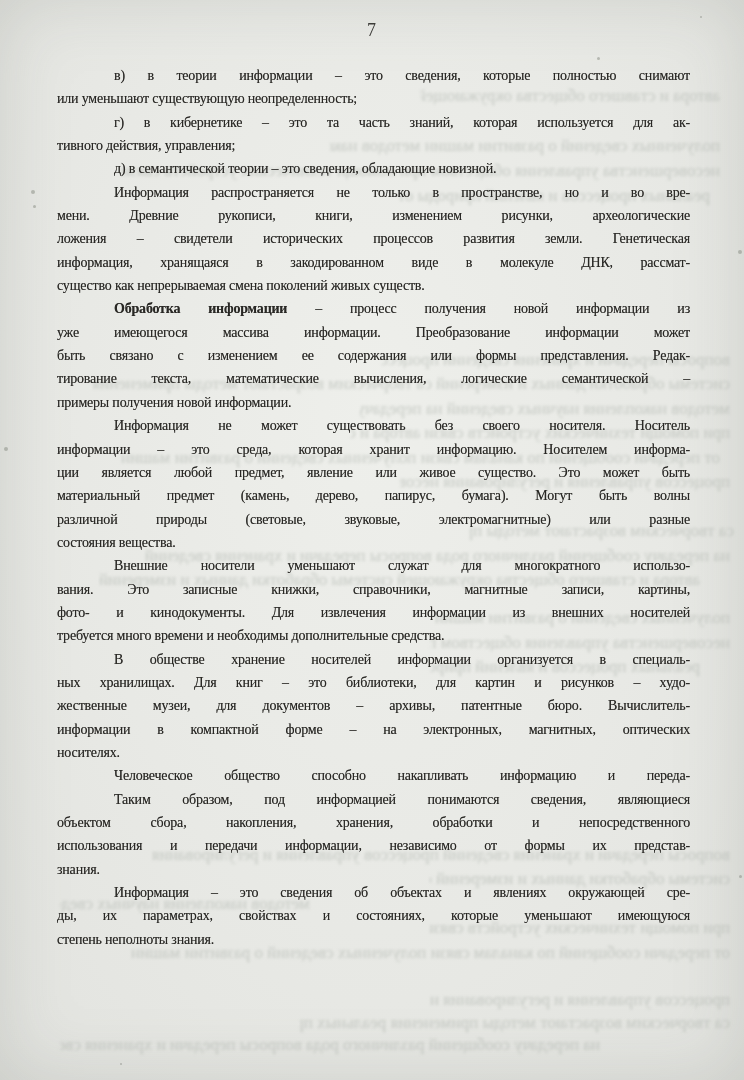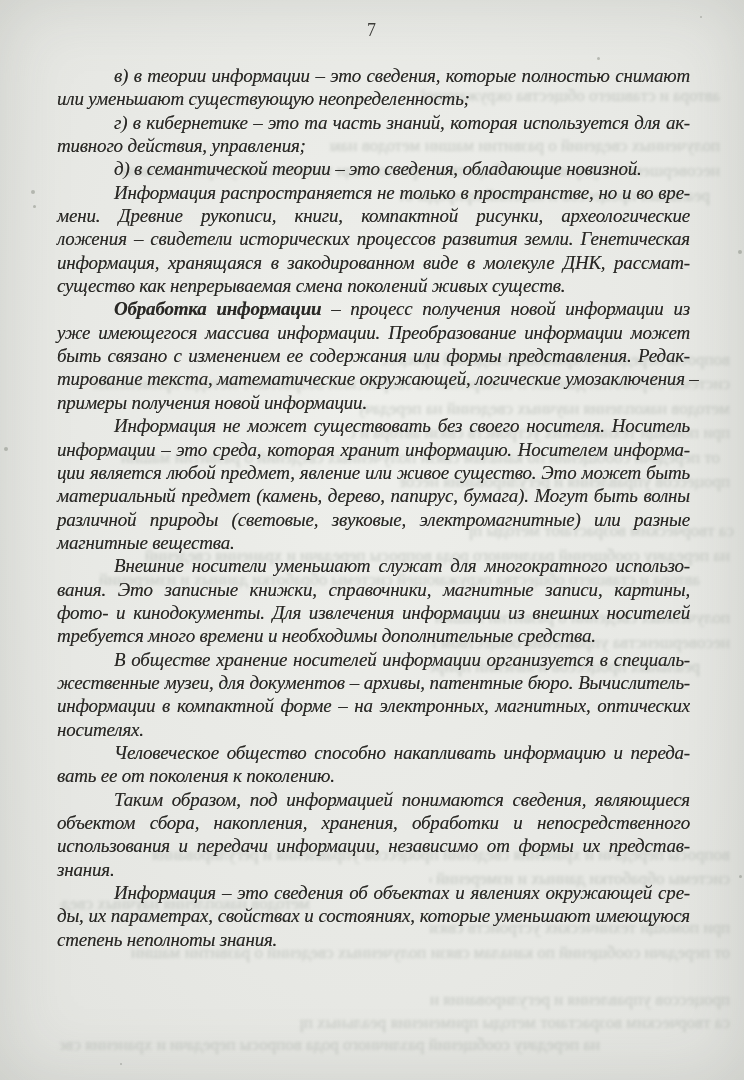--- a/index.html
+++ b/index.html
@@ -32,27 +32,26 @@
     position: absolute;
     top: 64px;
     left: 57px;
     width: 633px;
     color: #292825;
     z-index: 3;
   }
   .line {
     height: 23.35px;
     line-height: 23.35px;
-    font-size: 19px;
+    font-size: 14px;
     letter-spacing: -0.2px;
     text-align: justify;
     text-align-last: justify;
     white-space: nowrap;
     text-shadow: 0 0 0.5px rgba(42, 40, 36, 0.55);
-    font-style: italic;
   }
   .line.first { text-indent: 57px; }
   .line.last  { text-align-last: left; }
   .line b { font-weight: bold; }
   .ghost-layer { position: absolute; inset: 0; z-index: 1; }
   .ghost {
     position: absolute;
     transform: scaleX(-1);
     filter: blur(1.7px);
     color: #a8aea7;
@@ -104,45 +103,45 @@
       <div class="ghost" style="top: 1035px; left: 60px; width: 540px;">на передачу сообщений различного рода вопросы передачи и хранения сведений</div>
     </div>
 
   <div class="text-block">
       <div class="line first">в) в теории информации – это сведения, которые полностью снимают</div>
       <div class="line last">или уменьшают существующую неопределенность;</div>
       <div class="line first">г) в кибернетике – это та часть знаний, которая используется для ак-</div>
       <div class="line last">тивного действия, управления;</div>
       <div class="line first last">д) в семантической теории – это сведения, обладающие новизной.</div>
       <div class="line first">Информация распространяется не только в пространстве, но и во вре-</div>
-      <div class="line">мени. Древние рукописи, книги, компактной рисунки, археологические</div>
+      <div class="line">мени. Древние рукописи, книги, изменением рисунки, археологические</div>
       <div class="line">ложения – свидетели исторических процессов развития земли. Генетическая</div>
       <div class="line">информация, хранящаяся в закодированном виде в молекуле ДНК, рассмат-</div>
       <div class="line last">существо как непрерываемая смена поколений живых существ.</div>
       <div class="line first"><b>Обработка информации</b> – процесс получения новой информации из</div>
       <div class="line">уже имеющегося массива информации. Преобразование информации может</div>
       <div class="line">быть связано с изменением ее содержания или формы представления. Редак-</div>
-      <div class="line">тирование текста, математические окружающей, логические умозаключения –</div>
+      <div class="line">тирование текста, математические вычисления, логические семантической –</div>
       <div class="line last">примеры получения новой информации.</div>
       <div class="line first">Информация не может существовать без своего носителя. Носитель</div>
       <div class="line">информации – это среда, которая хранит информацию. Носителем информа-</div>
       <div class="line">ции является любой предмет, явление или живое существо. Это может быть</div>
       <div class="line">материальный предмет (камень, дерево, папирус, бумага). Могут быть волны</div>
       <div class="line">различной природы (световые, звуковые, электромагнитные) или разные</div>
-      <div class="line last">магнитные вещества.</div>
+      <div class="line last">состояния вещества.</div>
       <div class="line first">Внешние носители уменьшают служат для многократного использо-</div>
       <div class="line">вания. Это записные книжки, справочники, магнитные записи, картины,</div>
       <div class="line">фото- и кинодокументы. Для извлечения информации из внешних носителей</div>
       <div class="line last">требуется много времени и необходимы дополнительные средства.</div>
       <div class="line first">В обществе хранение носителей информации организуется в специаль-</div>
+      <div class="line">ных хранилищах. Для книг – это библиотеки, для картин и рисунков – худо-</div>
       <div class="line">жественные музеи, для документов – архивы, патентные бюро. Вычислитель-</div>
       <div class="line">информации в компактной форме – на электронных, магнитных, оптических</div>
       <div class="line last">носителях.</div>
       <div class="line first">Человеческое общество способно накапливать информацию и переда-</div>
-      <div class="line last">вать ее от поколения к поколению.</div>
       <div class="line first">Таким образом, под информацией понимаются сведения, являющиеся</div>
       <div class="line">объектом сбора, накопления, хранения, обработки и непосредственного</div>
       <div class="line">использования и передачи информации, независимо от формы их представ-</div>
       <div class="line last">знания.</div>
       <div class="line first">Информация – это сведения об объектах и явлениях окружающей сре-</div>
       <div class="line">ды, их параметрах, свойствах и состояниях, которые уменьшают имеющуюся</div>
       <div class="line last">степень неполноты знания.</div>
     </div>
 <div class="speck" style="top: 57px; left: 597px; width: 3px; height: 3px;"></div>
     <div class="speck" style="top: 190px; left: 31px; width: 4px; height: 4px;"></div>

